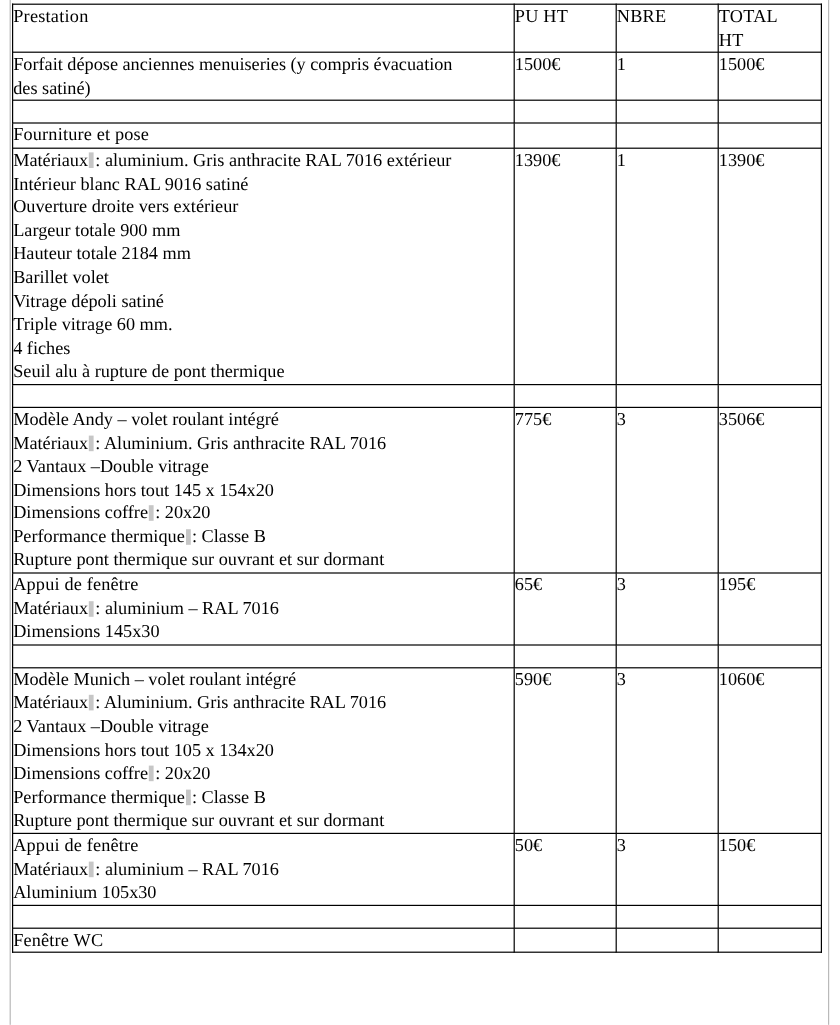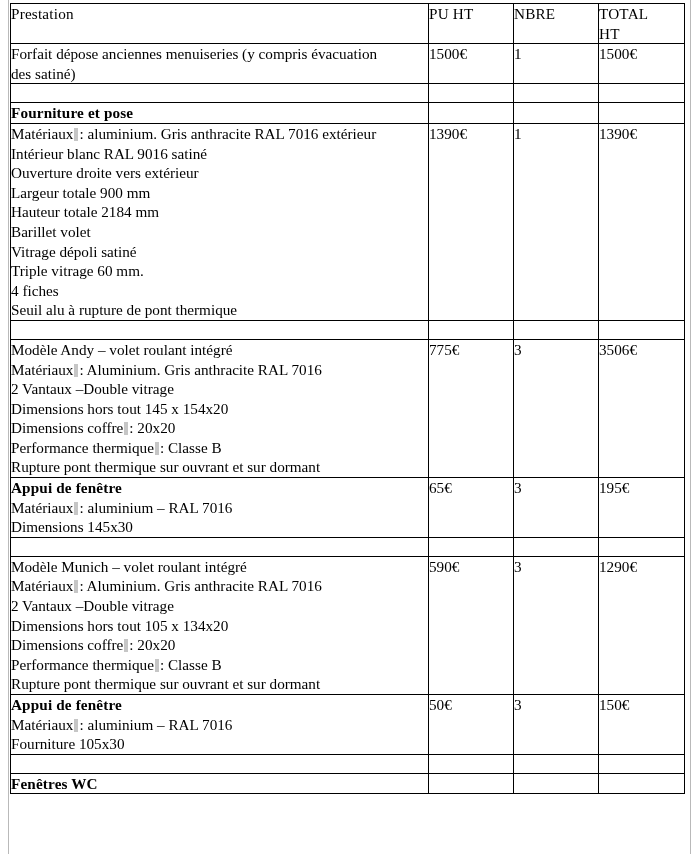--- a/index.html
+++ b/index.html
@@ -83,21 +83,21 @@
     padding: 3px 2px 4px 2px;
   }
 
   
   .section-label {
     font-weight: bold;
     letter-spacing: 0.15px;
   }
 
   .line { display: block; white-space: pre; }
-  .line.bold { font-weight: bold; letter-spacing: 0.15px; }
+  .line.bold { font-weight: normal; letter-spacing: 0.15px; }
 
   
   tr.blank td { height: 18px; }
   tr.blank td.cell-desc { padding: 0 3px 0 5px; }
 
   
   .nbsp-mark {
     display: inline-block;
     width: 4px;
     height: 13px;
@@ -238,44 +238,44 @@
           <span class="line">Modèle Munich – volet roulant intégré</span>
           <span class="line"><span>Matériaux</span><span class="nbsp-mark"></span><span>: Aluminium. Gris anthracite RAL 7016</span></span>
           <span class="line">2 Vantaux –Double vitrage</span>
           <span class="line">Dimensions hors tout 105 x 134x20</span>
           <span class="line"><span>Dimensions coffre</span><span class="nbsp-mark"></span><span>: 20x20</span></span>
           <span class="line"><span>Performance thermique</span><span class="nbsp-mark"></span><span>: Classe B</span></span>
           <span class="line">Rupture pont thermique sur ouvrant et sur dormant</span>
         </td>
         <td class="cell-num">590€</td>
         <td class="cell-num">3</td>
-        <td class="cell-num">1290€</td>
+        <td class="cell-num">1060€</td>
       </tr>
 
       <tr>
         <td class="cell-desc">
           <span class="line bold">Appui de fenêtre</span>
           <span class="line"><span>Matériaux</span><span class="nbsp-mark"></span><span>: aluminium – RAL 7016</span></span>
-          <span class="line">Fourniture 105x30</span>
+          <span class="line">Aluminium 105x30</span>
         </td>
         <td class="cell-num">50€</td>
         <td class="cell-num">3</td>
         <td class="cell-num">150€</td>
       </tr>
 
       <tr class="blank">
         <td class="cell-desc"></td>
         <td class="cell-num"></td>
         <td class="cell-num"></td>
         <td class="cell-num"></td>
       </tr>
 
       <tr>
         <td class="cell-desc section-label">
-          <span class="line bold">Fenêtres WC</span>
+          <span class="line bold">Fenêtre WC</span>
         </td>
         <td class="cell-num"></td>
         <td class="cell-num"></td>
         <td class="cell-num"></td>
       </tr>
 
     </tbody>
   </table>
 </div>
 

